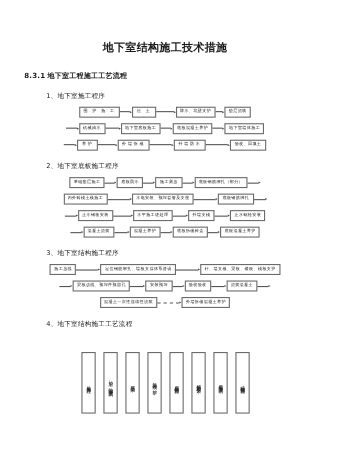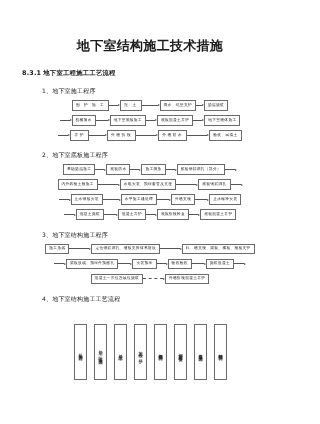--- a/index.html
+++ b/index.html
@@ -19,21 +19,21 @@
     width: 300px;
     height: 424px;
     position: relative;
     box-sizing: border-box;
     padding: 0 14px;
   }
 
   
   .doc-title {
     text-align: center;
-    font-size: 13px;
+    font-size: 10px;
     font-weight: bold;
     letter-spacing: 0.3px;
     margin-top: 38px;
     margin-bottom: 16px;
     line-height: 1.2;
   }
   .sec-heading {
     font-size: 6.4px;
     font-weight: bold;
     margin-top: 13px;

